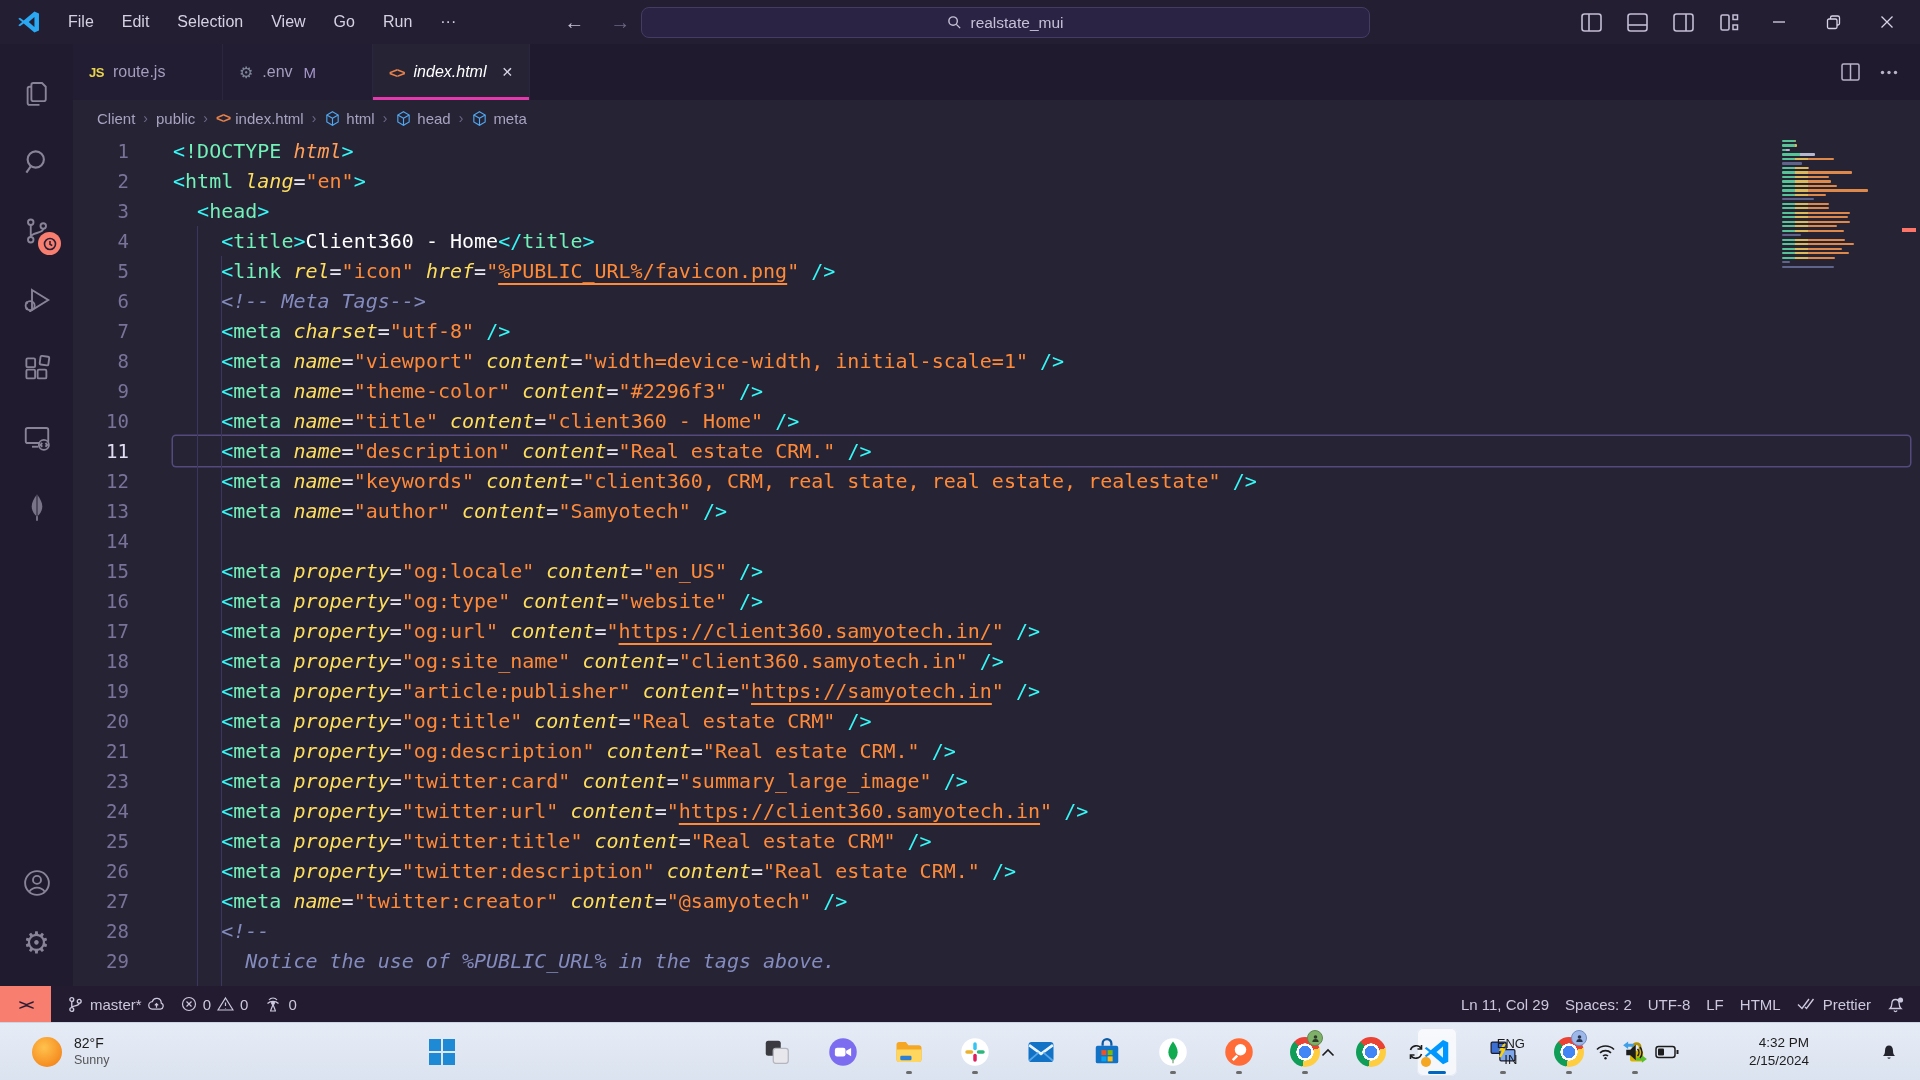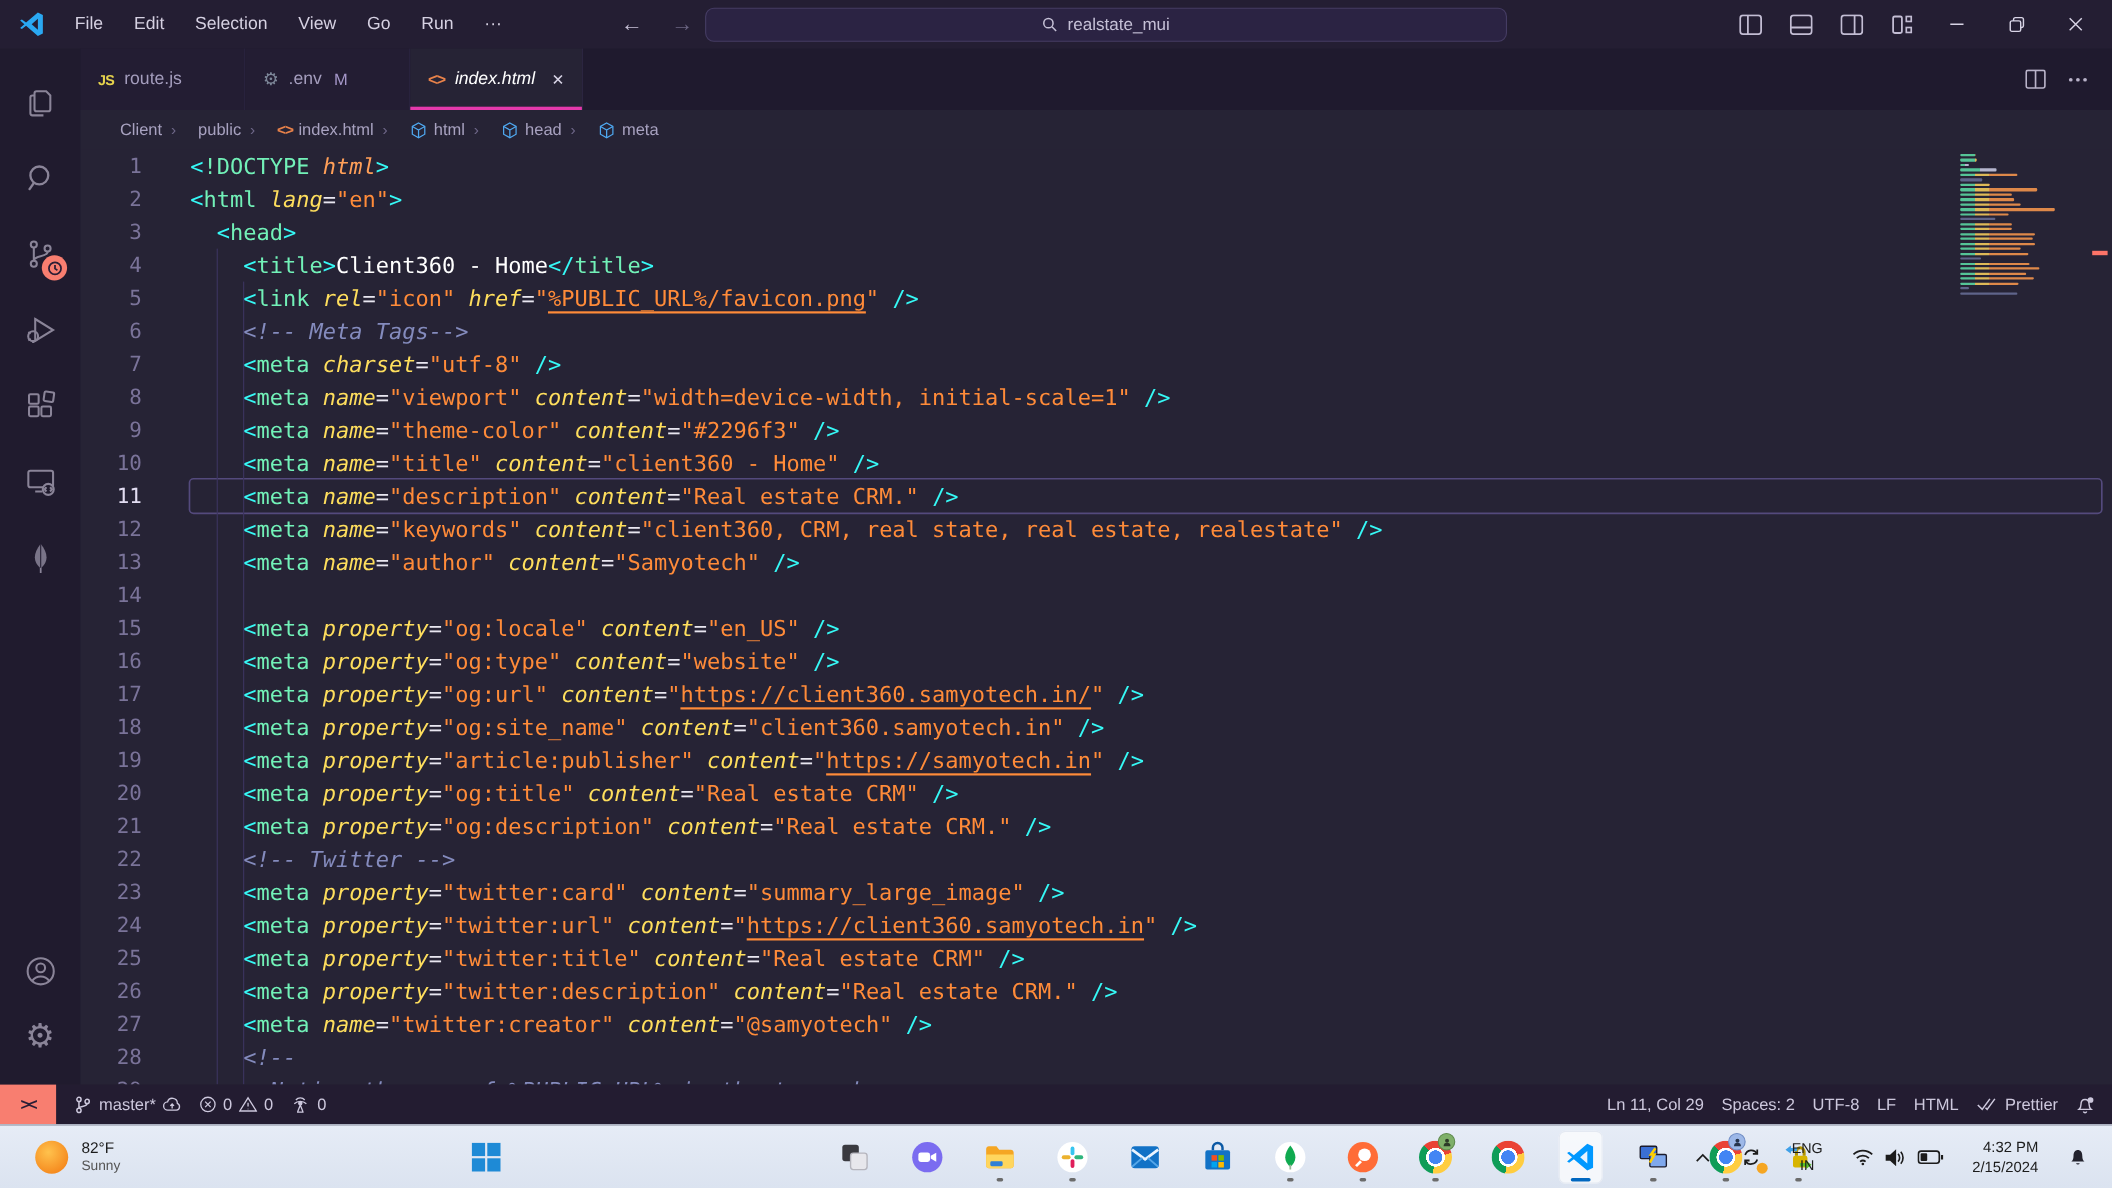--- a/index.html
+++ b/index.html
@@ -43,21 +43,21 @@
   .tab-js { color:#e8d44d; font-weight:bold; font-size:13px; letter-spacing:-0.5px; }
   .tab-gear { color:#7d8799; font-size:16px; }
   .tab-code { color:#e8824a; font-weight:bold; font-size:15px; letter-spacing:-1px; }
   .tab-badge { color:#a597c9; font-size:15px; margin-left:2px; }
   .tab-close { color:#d8d4e6; font-size:14px; margin-left:6px; }
   .tab-actions { margin-left:auto; display:flex; align-items:center; gap:20px; padding-right:22px; color:#b9b3c9; }
 
   .breadcrumb { height:36px; display:flex; align-items:center; gap:6px; padding-left:24px;
     font-size:15px; color:#a8a2c0; background:#262335; }
   .bc-sep { color:#6e6788; font-size:14px; margin:0 2px; }
-  .bc-item { display:flex; gap:5px;margin-left:12px; }
+  .bc-item { display:flex; gap:5px; }
   .bc-code { color:#e8824a; font-weight:bold; font-size:14px; letter-spacing:-1px; }
 
   
   .code-area { position:absolute; left:0; top:92px; width:1847px; height:850px; overflow:hidden; }
   .code-row { display:flex; height:30px; line-height:30px; font-family:"DejaVu Sans Mono", monospace; font-size:20px; white-space:pre; }
   .ln { width:56px; text-align:right; color:#7a7399; flex:none; font-size:19px; }
   .code-wrap { margin-left:44px; flex:1; margin-right:10px; border-radius:3px; }
   .code-row.current .ln { color:#e2ddf2; }
   .code-row.current .code-wrap { box-shadow:0 0 0 1.5px #544a7d; }
   .tk-p { color:#36f9f6; } .tk-t { color:#72f1b8; }
@@ -104,21 +104,21 @@
   .app.active { background:#ffffffb0; box-shadow:inset 0 0 0 1px #e4e9f2; }
   .app .dot { position:absolute; bottom:2px; left:50%; transform:translateX(-50%); width:6px; height:3px; border-radius:2px; background:#6b6b6b; }
   .app.active .dot { width:18px; background:#0067c0; }
   .ic { width:30px; height:30px; }
   .ic-chrome { border-radius:50%;
     background:radial-gradient(circle at center, #4285f4 0 29%, #fff 30% 40%, transparent 41%),
       conic-gradient(from -45deg, #ea4335 0 120deg, #ffcd40 120deg 235deg, #0f9d58 235deg 360deg); }
   .badge-person { position:absolute; top:2px; right:2px; width:16px; height:16px; border-radius:50%;
     background:#7fb069; border:1px solid #5e8a4c; display:flex; align-items:center; justify-content:center; }
   .tk-tray { position:absolute; right:0; top:0; height:58px; display:flex; align-items:center; gap:16px; padding-right:16px; color:#1c1c1c; }
-  .tray-item { display:flex; align-items:center; justify-content:center; border-radius:5px; padding:6px 5px; }
+  .tray-item { display:flex; align-items:center; justify-content:center; border-radius:5px; padding:6px 5px;margin-left:44px; }
   .lang { display:flex; flex-direction:column; align-items:center; font-size:13px; line-height:1.2; }
   .clock { display:flex; flex-direction:column; align-items:flex-end; font-size:13.5px; line-height:1.3; }
   .sync-wrap { position:relative; }
   .sync-dot { position:absolute; right:1px; bottom:2px; width:10px; height:10px; border-radius:50%; background:#f5a623; }
 </style>
 </head>
 <body>
 
 <div class="titlebar">
   <svg class="tb-logo" viewBox="0 0 24 24">
@@ -353,21 +353,20 @@
         <div class="code-row"><span class="ln">12</span><span class="code-wrap"><span class="tk-w">    </span><span class="tk-p">&lt;</span><span class="tk-t">meta</span><span class="tk-w"> </span><span class="tk-a">name</span><span class="tk-o">=</span><span class="tk-s">"keywords"</span><span class="tk-w"> </span><span class="tk-a">content</span><span class="tk-o">=</span><span class="tk-s">"client360, CRM, real state, real estate, realestate"</span><span class="tk-w"> </span><span class="tk-p">/&gt;</span></span></div>
         <div class="code-row"><span class="ln">13</span><span class="code-wrap"><span class="tk-w">    </span><span class="tk-p">&lt;</span><span class="tk-t">meta</span><span class="tk-w"> </span><span class="tk-a">name</span><span class="tk-o">=</span><span class="tk-s">"author"</span><span class="tk-w"> </span><span class="tk-a">content</span><span class="tk-o">=</span><span class="tk-s">"Samyotech"</span><span class="tk-w"> </span><span class="tk-p">/&gt;</span></span></div>
         <div class="code-row"><span class="ln">14</span><span class="code-wrap"><span class="tk-w">    </span></span></div>
         <div class="code-row"><span class="ln">15</span><span class="code-wrap"><span class="tk-w">    </span><span class="tk-p">&lt;</span><span class="tk-t">meta</span><span class="tk-w"> </span><span class="tk-a">property</span><span class="tk-o">=</span><span class="tk-s">"og:locale"</span><span class="tk-w"> </span><span class="tk-a">content</span><span class="tk-o">=</span><span class="tk-s">"en_US"</span><span class="tk-w"> </span><span class="tk-p">/&gt;</span></span></div>
         <div class="code-row"><span class="ln">16</span><span class="code-wrap"><span class="tk-w">    </span><span class="tk-p">&lt;</span><span class="tk-t">meta</span><span class="tk-w"> </span><span class="tk-a">property</span><span class="tk-o">=</span><span class="tk-s">"og:type"</span><span class="tk-w"> </span><span class="tk-a">content</span><span class="tk-o">=</span><span class="tk-s">"website"</span><span class="tk-w"> </span><span class="tk-p">/&gt;</span></span></div>
         <div class="code-row"><span class="ln">17</span><span class="code-wrap"><span class="tk-w">    </span><span class="tk-p">&lt;</span><span class="tk-t">meta</span><span class="tk-w"> </span><span class="tk-a">property</span><span class="tk-o">=</span><span class="tk-s">"og:url"</span><span class="tk-w"> </span><span class="tk-a">content</span><span class="tk-o">=</span><span class="tk-s">"</span><span class="tk-u">https://client360.samyotech.in/</span><span class="tk-s">"</span><span class="tk-w"> </span><span class="tk-p">/&gt;</span></span></div>
         <div class="code-row"><span class="ln">18</span><span class="code-wrap"><span class="tk-w">    </span><span class="tk-p">&lt;</span><span class="tk-t">meta</span><span class="tk-w"> </span><span class="tk-a">property</span><span class="tk-o">=</span><span class="tk-s">"og:site_name"</span><span class="tk-w"> </span><span class="tk-a">content</span><span class="tk-o">=</span><span class="tk-s">"client360.samyotech.in"</span><span class="tk-w"> </span><span class="tk-p">/&gt;</span></span></div>
         <div class="code-row"><span class="ln">19</span><span class="code-wrap"><span class="tk-w">    </span><span class="tk-p">&lt;</span><span class="tk-t">meta</span><span class="tk-w"> </span><span class="tk-a">property</span><span class="tk-o">=</span><span class="tk-s">"article:publisher"</span><span class="tk-w"> </span><span class="tk-a">content</span><span class="tk-o">=</span><span class="tk-s">"</span><span class="tk-u">https://samyotech.in</span><span class="tk-s">"</span><span class="tk-w"> </span><span class="tk-p">/&gt;</span></span></div>
         <div class="code-row"><span class="ln">20</span><span class="code-wrap"><span class="tk-w">    </span><span class="tk-p">&lt;</span><span class="tk-t">meta</span><span class="tk-w"> </span><span class="tk-a">property</span><span class="tk-o">=</span><span class="tk-s">"og:title"</span><span class="tk-w"> </span><span class="tk-a">content</span><span class="tk-o">=</span><span class="tk-s">"Real estate CRM"</span><span class="tk-w"> </span><span class="tk-p">/&gt;</span></span></div>
         <div class="code-row"><span class="ln">21</span><span class="code-wrap"><span class="tk-w">    </span><span class="tk-p">&lt;</span><span class="tk-t">meta</span><span class="tk-w"> </span><span class="tk-a">property</span><span class="tk-o">=</span><span class="tk-s">"og:description"</span><span class="tk-w"> </span><span class="tk-a">content</span><span class="tk-o">=</span><span class="tk-s">"Real estate CRM."</span><span class="tk-w"> </span><span class="tk-p">/&gt;</span></span></div>
-        <div class="code-row"><span class="ln">22</span><span class="code-wrap"><span class="tk-w">    </span><span class="tk-c">&lt;!-- Twitter --&gt;</span></span></div>
         <div class="code-row"><span class="ln">23</span><span class="code-wrap"><span class="tk-w">    </span><span class="tk-p">&lt;</span><span class="tk-t">meta</span><span class="tk-w"> </span><span class="tk-a">property</span><span class="tk-o">=</span><span class="tk-s">"twitter:card"</span><span class="tk-w"> </span><span class="tk-a">content</span><span class="tk-o">=</span><span class="tk-s">"summary_large_image"</span><span class="tk-w"> </span><span class="tk-p">/&gt;</span></span></div>
         <div class="code-row"><span class="ln">24</span><span class="code-wrap"><span class="tk-w">    </span><span class="tk-p">&lt;</span><span class="tk-t">meta</span><span class="tk-w"> </span><span class="tk-a">property</span><span class="tk-o">=</span><span class="tk-s">"twitter:url"</span><span class="tk-w"> </span><span class="tk-a">content</span><span class="tk-o">=</span><span class="tk-s">"</span><span class="tk-u">https://client360.samyotech.in</span><span class="tk-s">"</span><span class="tk-w"> </span><span class="tk-p">/&gt;</span></span></div>
         <div class="code-row"><span class="ln">25</span><span class="code-wrap"><span class="tk-w">    </span><span class="tk-p">&lt;</span><span class="tk-t">meta</span><span class="tk-w"> </span><span class="tk-a">property</span><span class="tk-o">=</span><span class="tk-s">"twitter:title"</span><span class="tk-w"> </span><span class="tk-a">content</span><span class="tk-o">=</span><span class="tk-s">"Real estate CRM"</span><span class="tk-w"> </span><span class="tk-p">/&gt;</span></span></div>
         <div class="code-row"><span class="ln">26</span><span class="code-wrap"><span class="tk-w">    </span><span class="tk-p">&lt;</span><span class="tk-t">meta</span><span class="tk-w"> </span><span class="tk-a">property</span><span class="tk-o">=</span><span class="tk-s">"twitter:description"</span><span class="tk-w"> </span><span class="tk-a">content</span><span class="tk-o">=</span><span class="tk-s">"Real estate CRM."</span><span class="tk-w"> </span><span class="tk-p">/&gt;</span></span></div>
         <div class="code-row"><span class="ln">27</span><span class="code-wrap"><span class="tk-w">    </span><span class="tk-p">&lt;</span><span class="tk-t">meta</span><span class="tk-w"> </span><span class="tk-a">name</span><span class="tk-o">=</span><span class="tk-s">"twitter:creator"</span><span class="tk-w"> </span><span class="tk-a">content</span><span class="tk-o">=</span><span class="tk-s">"@samyotech"</span><span class="tk-w"> </span><span class="tk-p">/&gt;</span></span></div>
         <div class="code-row"><span class="ln">28</span><span class="code-wrap"><span class="tk-w">    </span><span class="tk-c">&lt;!--</span></span></div>
         <div class="code-row"><span class="ln">29</span><span class="code-wrap"><span class="tk-w">      </span><span class="tk-c">Notice the use of %PUBLIC_URL% in the tags above.</span></span></div>
       </div>
     <div class="minimap" id="minimap">
         <div class="mm-row" style="width: 14.25px; background: linear-gradient(90deg, rgb(94, 224, 168) 0px, rgb(94, 224, 168) 13px, rgb(255, 212, 94) 13px, rgb(255, 212, 94) 26px, rgb(255, 154, 77) 26px, rgb(255, 154, 77) 100%);"></div>

